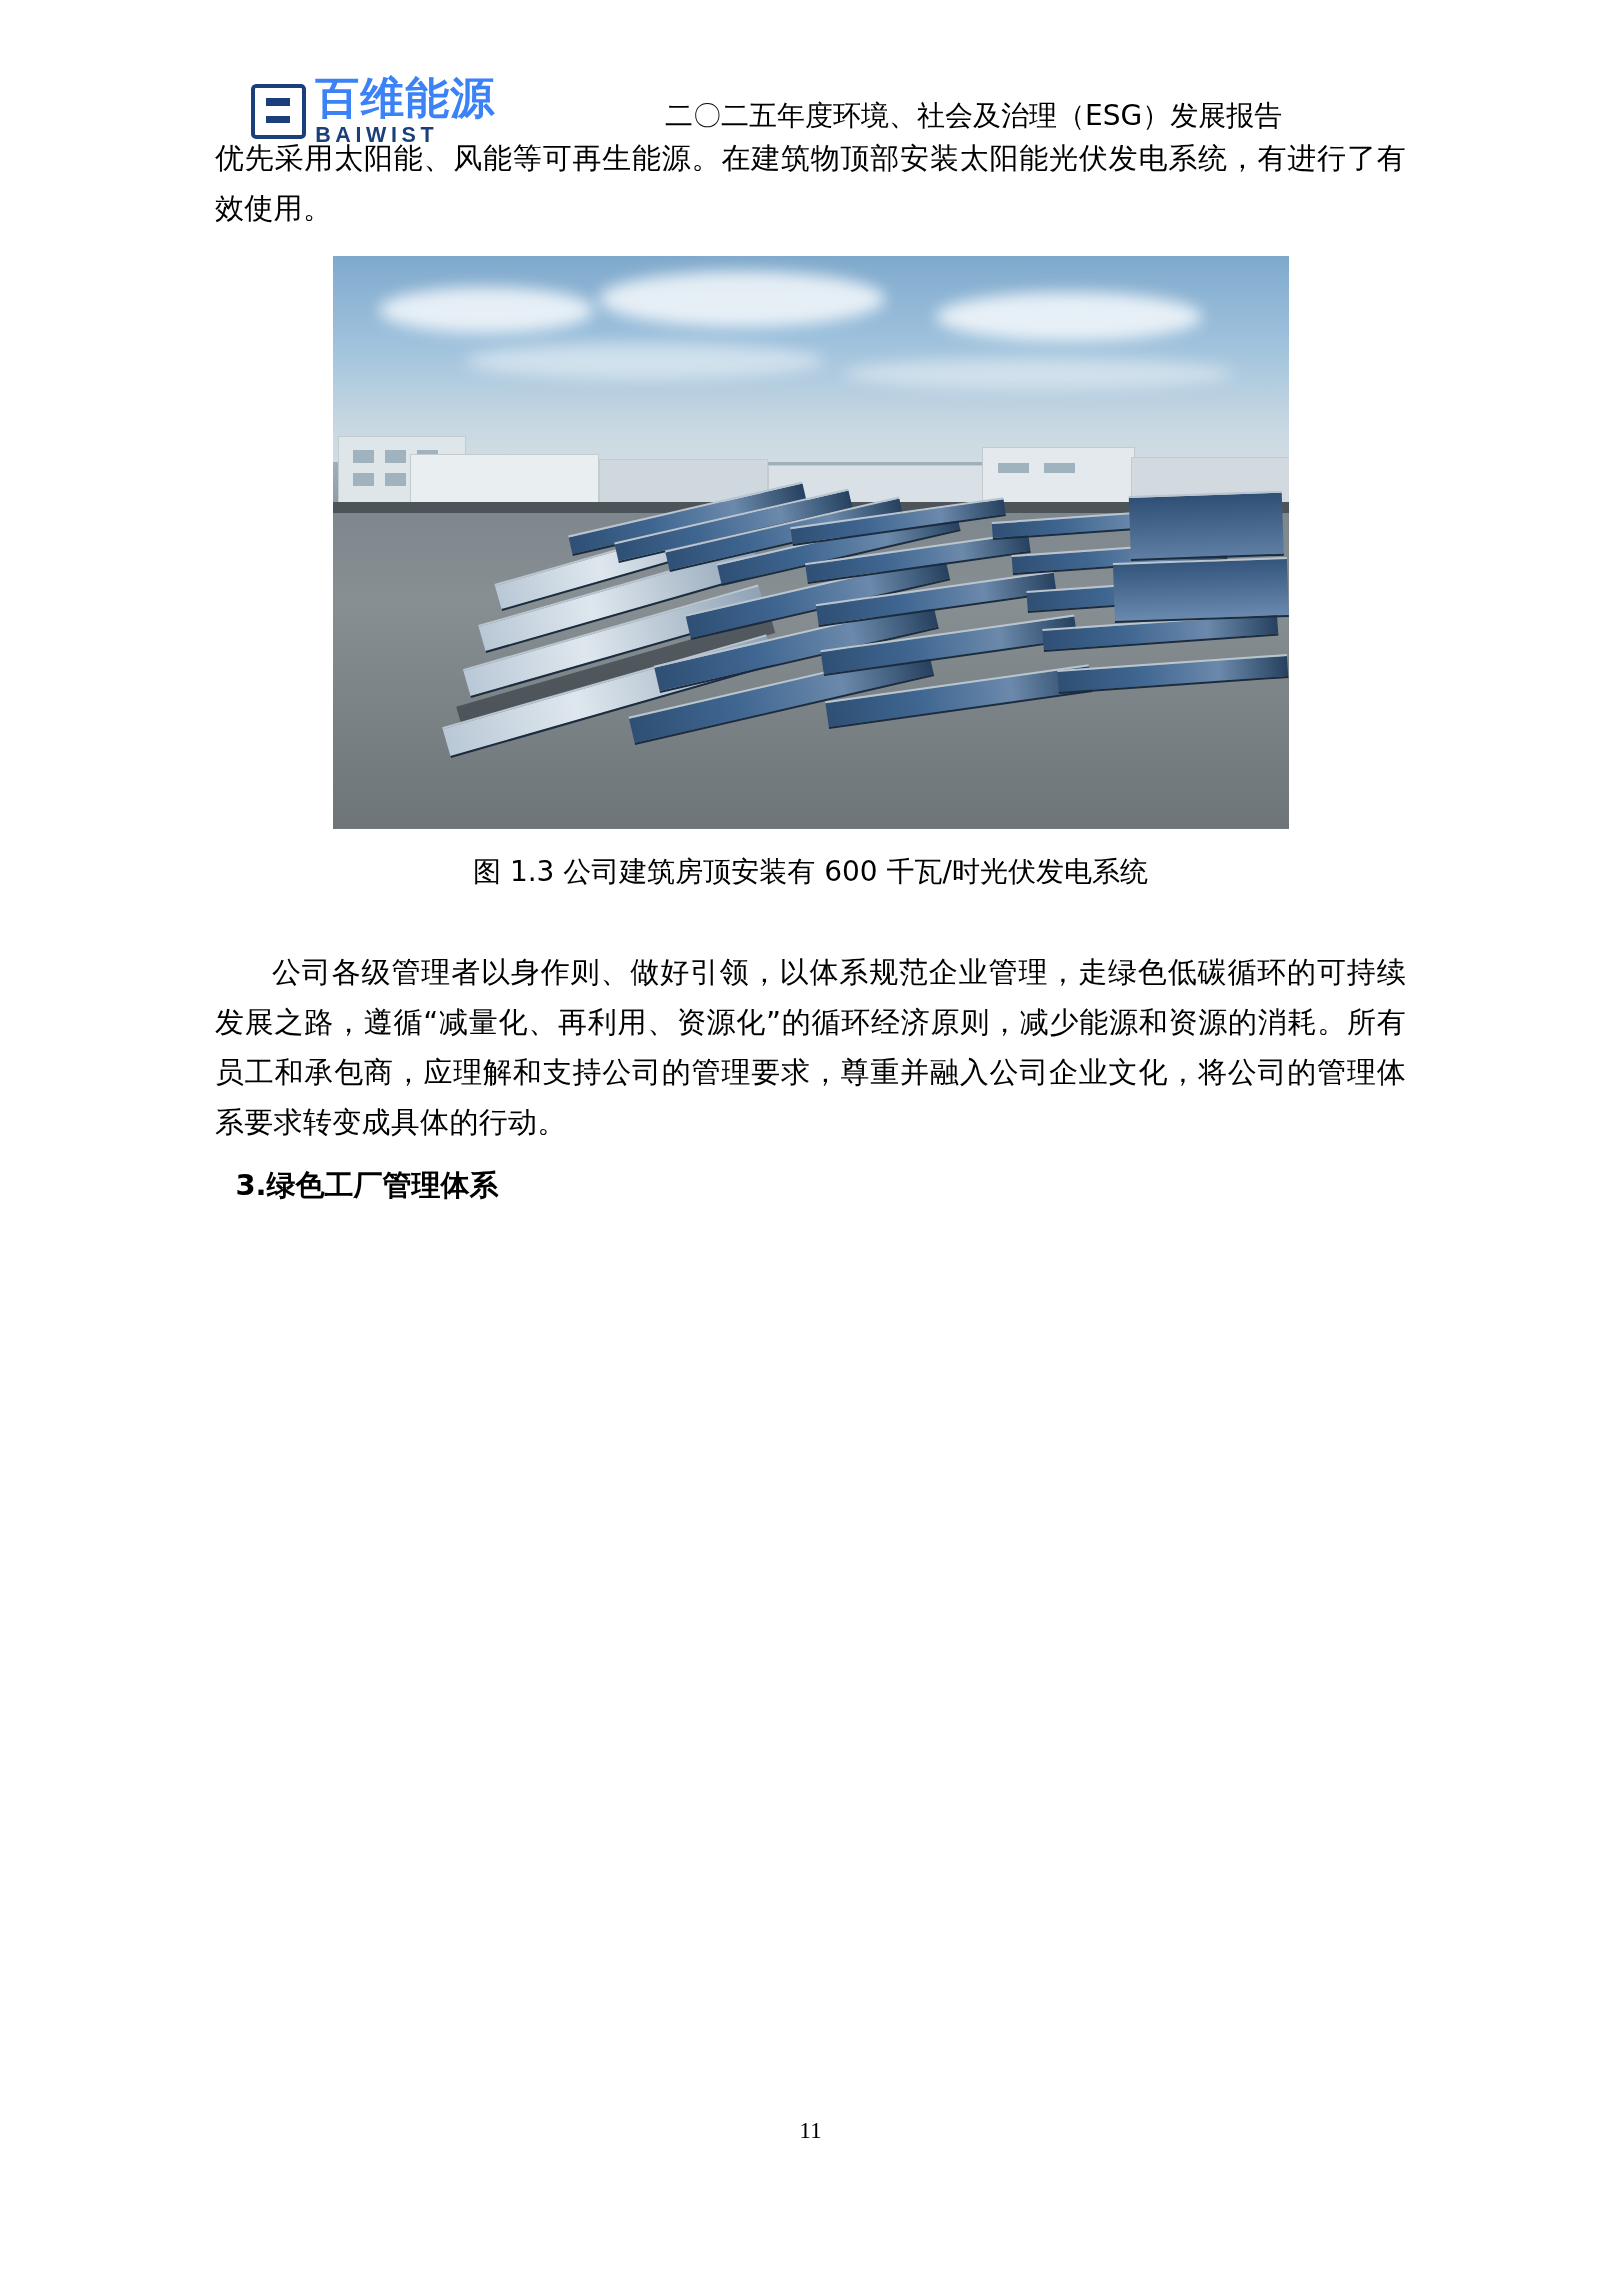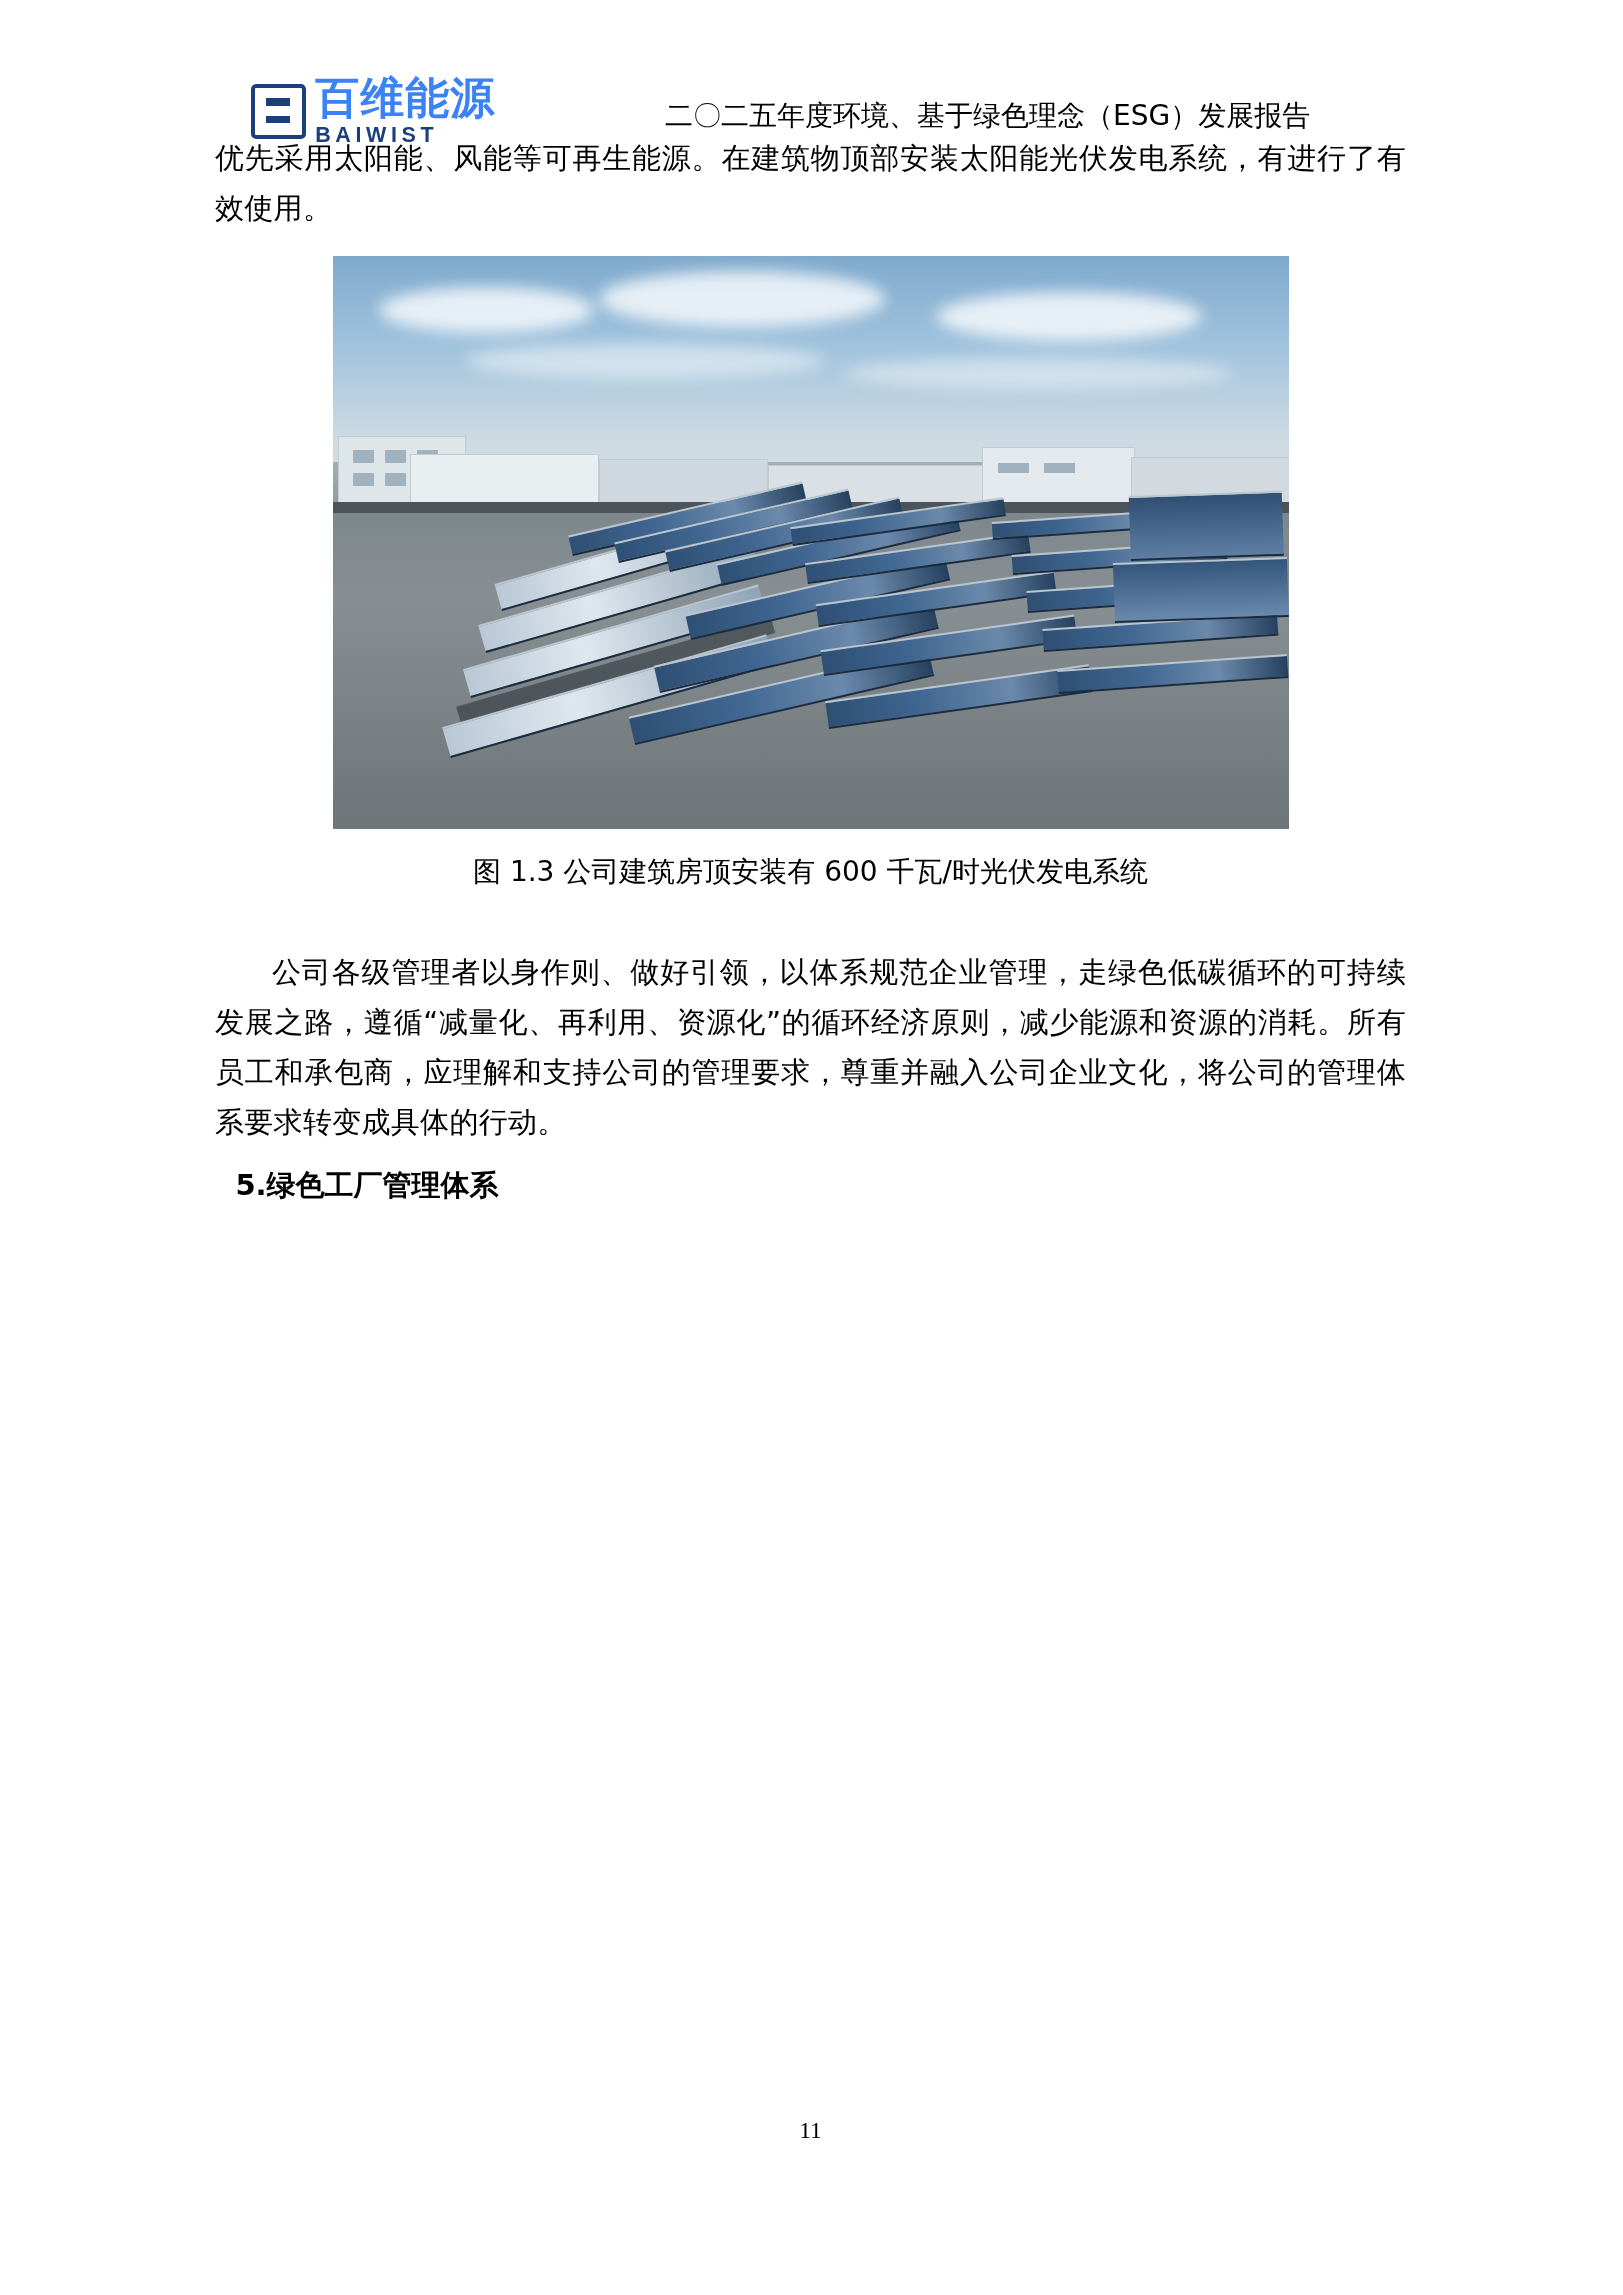--- a/index.html
+++ b/index.html
@@ -234,21 +234,21 @@
   <div class="content">
 
     <div class="header">
       <div class="logo">
         <div class="logo-mark"></div>
         <div class="logo-text">
           <div class="logo-cn">百维能源</div>
           <div class="logo-en">BAIWIST</div>
         </div>
       </div>
-      <div class="header-title">二〇二五年度环境、基于绿色理念（ESG）发展报告</div>
+      <div class="header-title">二〇二五年度环境、社会及治理（ESG）发展报告</div>
     </div>
 
     <div class="body-area">
 
       <p class="para">优先采用太阳能、风能等可再生能源。在建筑物顶部安装太阳能光伏发电系统，有进行了有效使用。</p>
 
       <div class="figure">
         <div class="photo">
           <div class="sky"></div>
           <div class="cloud c1"></div>
@@ -310,21 +310,21 @@
           <div class="panel-row" style="left:782px; top:307px; width:174px; height:56px; transform: rotate(-2deg); background:linear-gradient(#34557c,#6a89ae);"></div>
         </div>
       </div>
 
       <p class="fig-caption">图 1.3  公司建筑房顶安装有 600 千瓦/时光伏发电系统</p>
 
       <div class="spacer-sm"></div>
 
       <p class="para indent">公司各级管理者以身作则、做好引领，以体系规范企业管理，走绿色低碳循环的可持续发展之路，遵循“减量化、再利用、资源化”的循环经济原则，减少能源和资源的消耗。所有员工和承包商，应理解和支持公司的管理要求，尊重并融入公司企业文化，将公司的管理体系要求转变成具体的行动。</p>
 
-      <h3 class="section-head">5.绿色工厂管理体系</h3>
+      <h3 class="section-head">3.绿色工厂管理体系</h3>
 
 
 
     </div>
 
     <div class="footer">
       <span>11</span>
     </div>
 
   </div>

